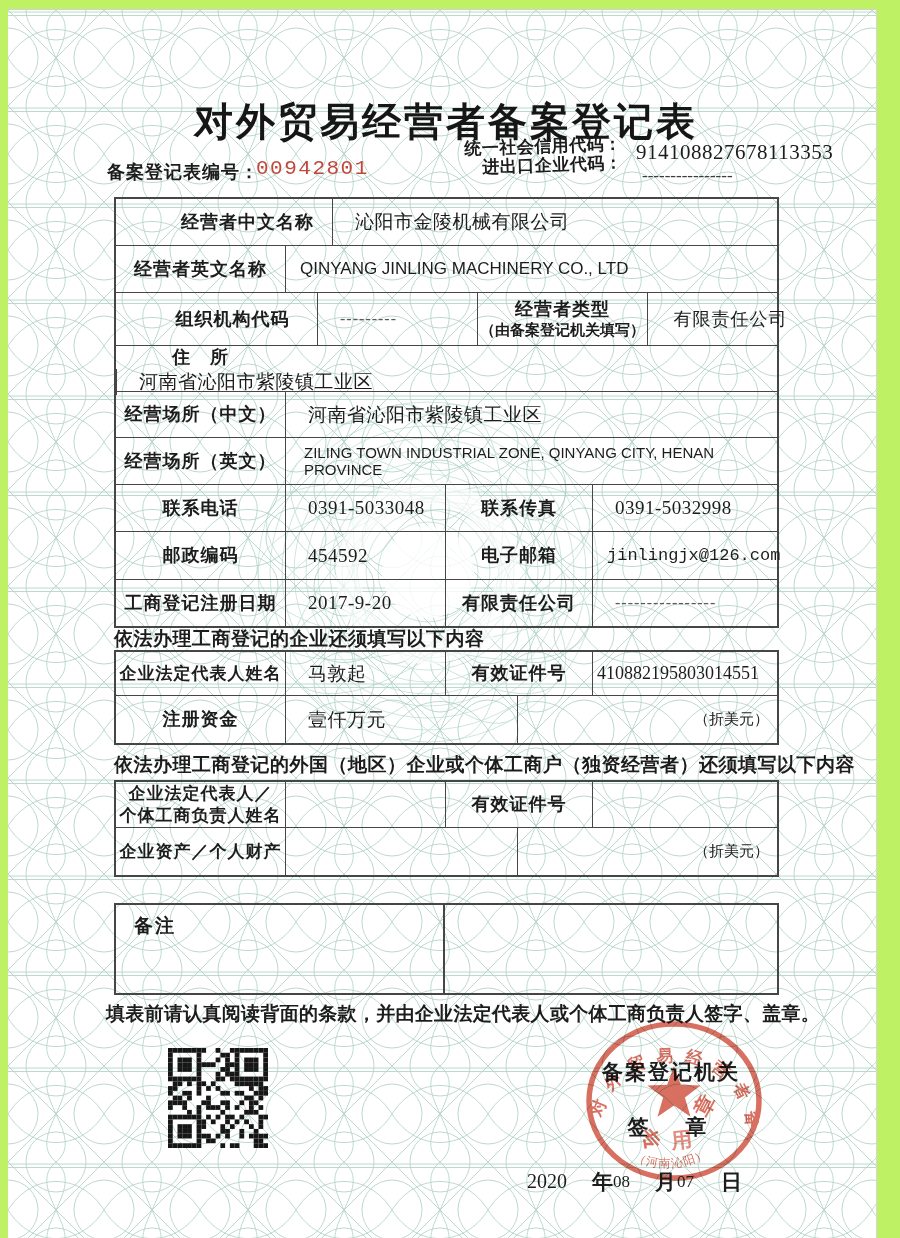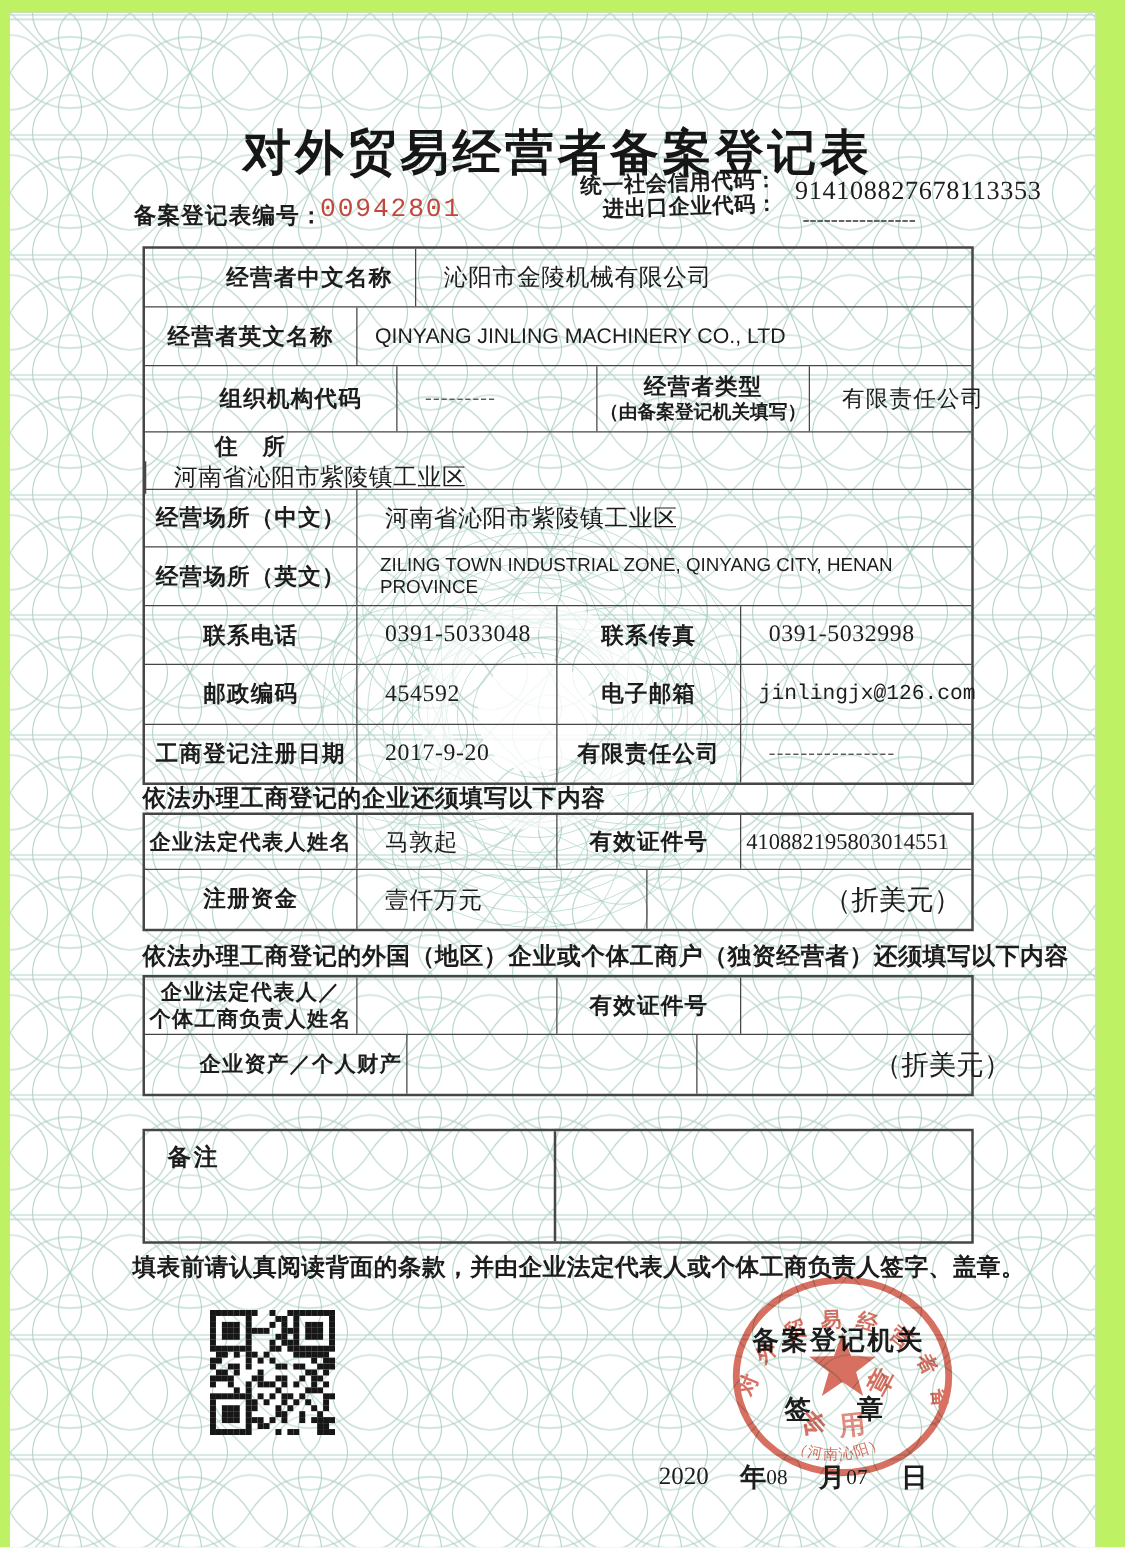--- a/index.html
+++ b/index.html
@@ -22,21 +22,21 @@
   .cell{box-sizing:border-box;display:flex;align-items:center;flex:0 0 auto;}
   .cell + .cell{border-left:1.6px solid #464646;}
   .lab{justify-content:center;text-align:center;font-size:18px;font-weight:600;letter-spacing:1px;flex-direction:column;line-height:1.25;}
   .lab .sub{font-size:15px;font-weight:600;letter-spacing:0;}
   .val{padding-left:22px;font-family:"Liberation Serif",serif;font-size:19px;letter-spacing:0.5px;}
   .val-sans{padding-left:14px;font-family:"Liberation Sans",sans-serif;font-size:17px;}
   .val-small{padding-left:18px;font-family:"Liberation Sans",sans-serif;font-size:15px;}
   .val-mono{padding-left:14px;font-family:"Liberation Mono",monospace;font-size:17px;}
   .val-id{padding-left:4px;font-family:"Liberation Serif",serif;font-size:18px;letter-spacing:0;}
   .dash{color:#5a5a5a;font-size:16px;letter-spacing:1px;font-family:"Liberation Serif",serif;}
-  .note-usd{justify-content:flex-end;padding-right:12px;font-size:22px;font-weight:500;}
+  .note-usd{justify-content:flex-end;padding-right:12px;font-size:15px;font-weight:500;}
   .section-head{left:114px;font-size:19px;font-weight:bold;letter-spacing:0.5px;}
   .notes-box{position:absolute;left:114px;top:903px;width:665px;height:92px;border:2px solid #464646;box-sizing:border-box;}
   .notes-div{position:absolute;left:327px;top:0;bottom:0;width:1.6px;background:#464646;}
   .notes-label{position:absolute;left:18px;top:8px;font-size:19px;font-weight:600;letter-spacing:2px;}
   .footer-note{left:106px;top:1001px;font-size:19px;font-weight:bold;letter-spacing:0.3px;}
   .qr{left:168px;top:1048px;width:100px;height:100px;}
   .authority{left:561px;top:1058px;width:220px;text-align:center;}
   .authority .l1{font-size:21px;font-weight:bold;letter-spacing:2px;}
   .authority .l2{margin-top:27px;font-size:21px;font-weight:bold;letter-spacing:8px;}
   .stamp{left:568px;top:1012px;mix-blend-mode:multiply;opacity:0.9;}
@@ -174,21 +174,21 @@
   <div class="tbl" style="top:780px;">
     <div class="row" style="height:45px;">
       <div class="cell lab" style="width:169px;font-size:17px;">
         <span>企业法定代表人／</span>
         <span>个体工商负责人姓名</span>
       </div>
       <div class="cell val" style="width:160px;"></div>
       <div class="cell lab" style="width:147px;">有效证件号</div>
       <div class="cell val" style="width:189px;"></div>
     </div>
-    <div class="row" style="height:47px;padding-left:40px;">
+    <div class="row" style="height:47px;">
       <div class="cell lab" style="width:169px;font-size:17px;">企业资产／个人财产</div>
       <div class="cell val" style="width:232px;"></div>
       <div class="cell note-usd" style="width:264px;">（折美元）</div>
     </div>
   </div>
 
   <div class="notes-box">
     <div class="notes-div"></div>
     <div class="notes-label">备注</div>
   </div>

